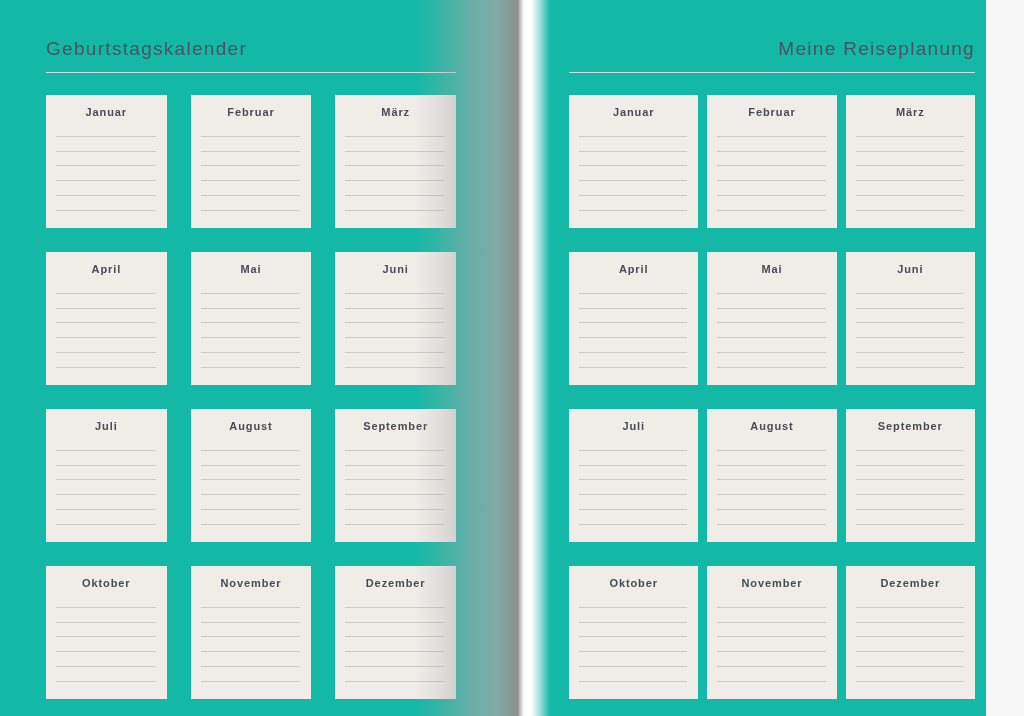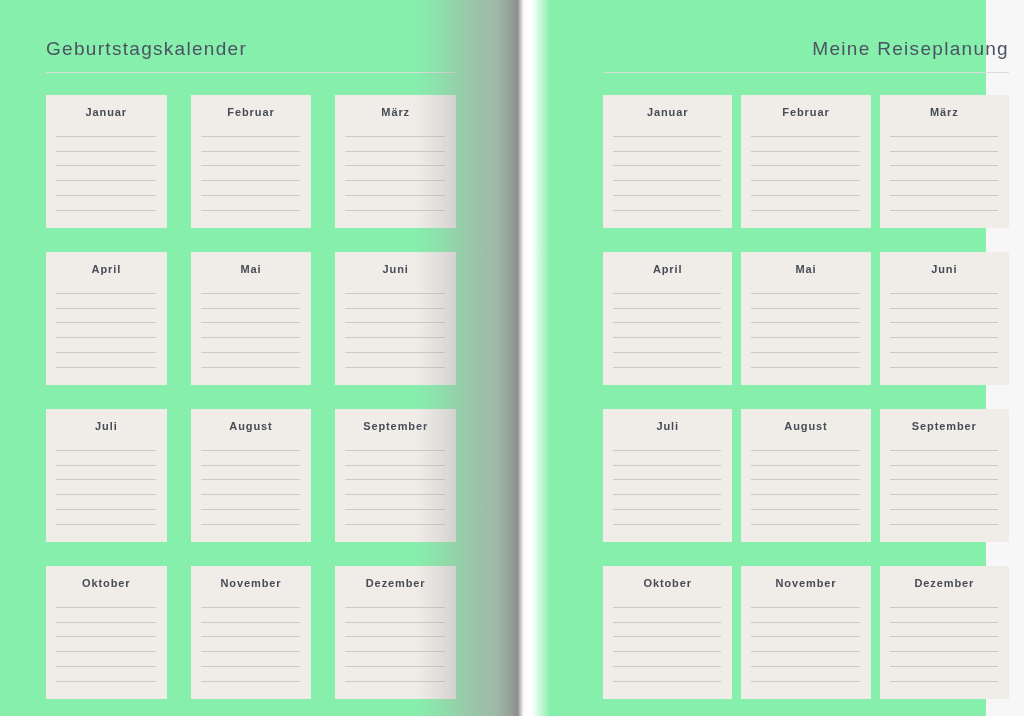--- a/index.html
+++ b/index.html
@@ -1,24 +1,24 @@
 <!DOCTYPE html>
 <html><head>
 <meta charset="utf-8">
 <style>
   html,body{margin:0;padding:0}
   body{
     width:1024px;height:716px;overflow:hidden;
     background:#f7f7f7;
     font-family:"Liberation Sans",sans-serif;
   }
-  .spread{position:relative;width:986px;height:716px;background:#86efac}
+  .spread{position:relative;width:986px;height:716px;background:#14b8a6}
   .page{position:absolute;top:0;height:716px}
   .page.left{left:46px;width:410px}
-  .page.right{left:603px;width:406px}
+  .page.right{left:569px;width:406px}
 
   .page-title{
     position:absolute;top:38px;left:0;width:100%;margin:0;
     font-size:19px;font-weight:400;letter-spacing:1.3px;
     color:#4b5362;
   }
   .page.right .page-title{text-align:right}
 
   .divider{
     position:absolute;top:72px;left:0;width:100%;height:0;

